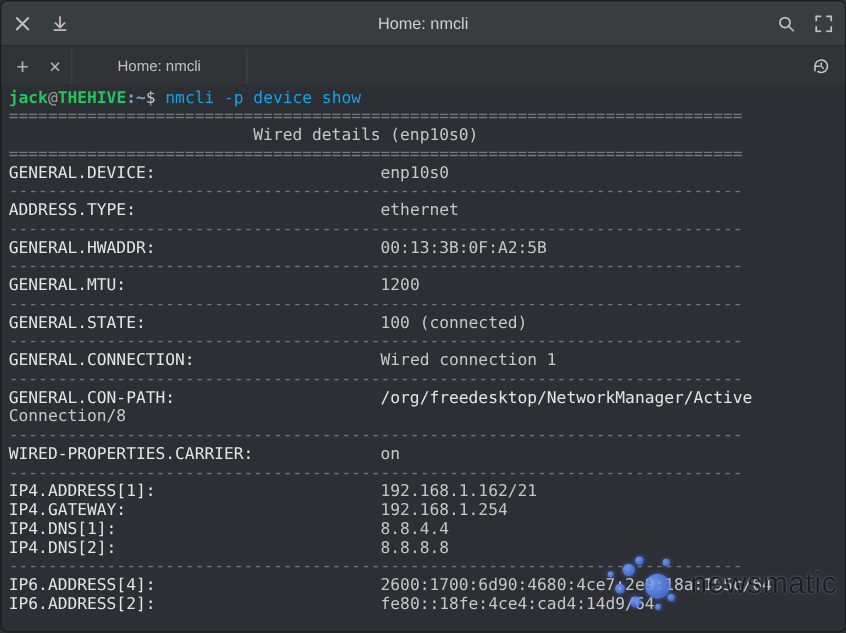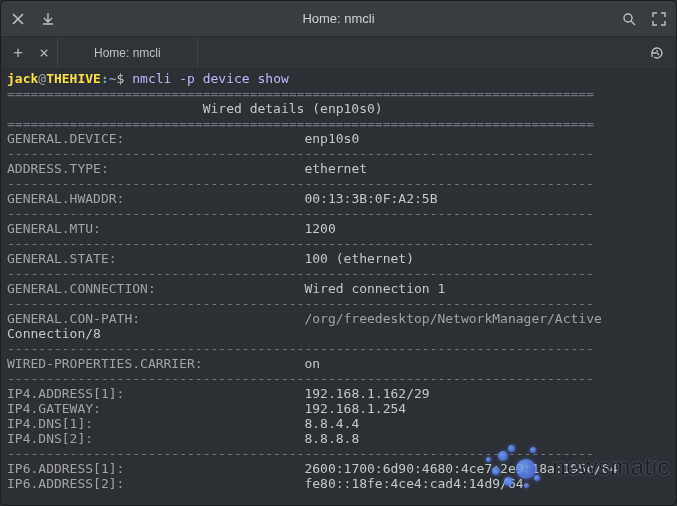--- a/index.html
+++ b/index.html
@@ -48,28 +48,28 @@
       border-right: 1px solid #404346;
     }
     .tabbar .right { margin-left: auto; margin-right: 6px; }
     .terminal {
       padding: 2px 6px;
       white-space: pre;
       line-height: 15px;
       font-size: 13px;
       letter-spacing: 0;
     }
-    .prompt-user { color: #fde047; font-weight: bold; }
+    .prompt-user { color: #22c55e; font-weight: bold; }
     .prompt-at { color: #a0a0a0; }
     .prompt-path { color: #81a2be; font-weight: bold; }
     .prompt-dollar { color: #c5c8c6; }
-    .cmd { color: #c4b5fd; }
+    .cmd { color: #0ea5e9; }
     .sep { color: #707880; }
     .hdr { color: #c5c8c6; }
-    .key { color: #a3a3a3; }
+    .key { color: #e5e5e5; }
     .val { color: #c5c8c6; }
     .watermark {
       position: absolute;
       right: 6px;
       bottom: 16px;
       display: flex;
       align-items: center;
       gap: 6px;
       opacity: 0.85;
       pointer-events: none;
@@ -145,35 +145,35 @@
 <span class="hdr">                         Wired details (enp10s0)</span>
 <span class="sep">===========================================================================</span>
 <span class="key">GENERAL.DEVICE:                       </span><span class="val">enp10s0</span>
 <span class="sep">---------------------------------------------------------------------------</span>
 <span class="key">ADDRESS.TYPE:                         </span><span class="val">ethernet</span>
 <span class="sep">---------------------------------------------------------------------------</span>
 <span class="key">GENERAL.HWADDR:                       </span><span class="val">00:13:3B:0F:A2:5B</span>
 <span class="sep">---------------------------------------------------------------------------</span>
 <span class="key">GENERAL.MTU:                          </span><span class="val">1200</span>
 <span class="sep">---------------------------------------------------------------------------</span>
-<span class="key">GENERAL.STATE:                        </span><span class="val">100 (ethernet)</span>
+<span class="key">GENERAL.STATE:                        </span><span class="val">100 (connected)</span>
 <span class="sep">---------------------------------------------------------------------------</span>
 <span class="key">GENERAL.CONNECTION:                   </span><span class="val">Wired connection 1</span>
 <span class="sep">---------------------------------------------------------------------------</span>
 <span class="key">GENERAL.CON-PATH:                     /org/freedesktop/NetworkManager/Active</span>
 <span class="val">Connection/8</span>
 <span class="sep">---------------------------------------------------------------------------</span>
 <span class="key">WIRED-PROPERTIES.CARRIER:             </span><span class="val">on</span>
 <span class="sep">---------------------------------------------------------------------------</span>
-<span class="key">IP4.ADDRESS[1]:                       </span><span class="val">192.168.1.162/29</span>
+<span class="key">IP4.ADDRESS[1]:                       </span><span class="val">192.168.1.162/21</span>
 <span class="key">IP4.GATEWAY:                          </span><span class="val">192.168.1.254</span>
 <span class="key">IP4.DNS[1]:                           </span><span class="val">8.8.4.4</span>
 <span class="key">IP4.DNS[2]:                           </span><span class="val">8.8.8.8</span>
 <span class="sep">---------------------------------------------------------------------------</span>
-<span class="key">IP6.ADDRESS[1]:                       </span><span class="val">2600:1700:6d90:4680:4ce7:2e9:18a:195c/64</span>
+<span class="key">IP6.ADDRESS[4]:                       </span><span class="val">2600:1700:6d90:4680:4ce7:2e9:18a:195c/64</span>
 <span class="key">IP6.ADDRESS[2]:                       </span><span class="val">fe80::18fe:4ce4:cad4:14d9/64</span></div>
 
 <div class="watermark">
   <div class="wm-graphic">
     <div class="dot" style="width:20px;height:20px;left:30px;top:14px;"></div>
     <div class="dot" style="width:10px;height:10px;left:12px;top:6px;"></div>
     <div class="dot" style="width:8px;height:8px;left:6px;top:22px;"></div>
     <div class="dot" style="width:7px;height:7px;left:22px;top:0px;"></div>
     <div class="dot" style="width:6px;height:6px;left:44px;top:2px;"></div>
     <div class="dot" style="width:9px;height:9px;left:18px;top:32px;"></div>

